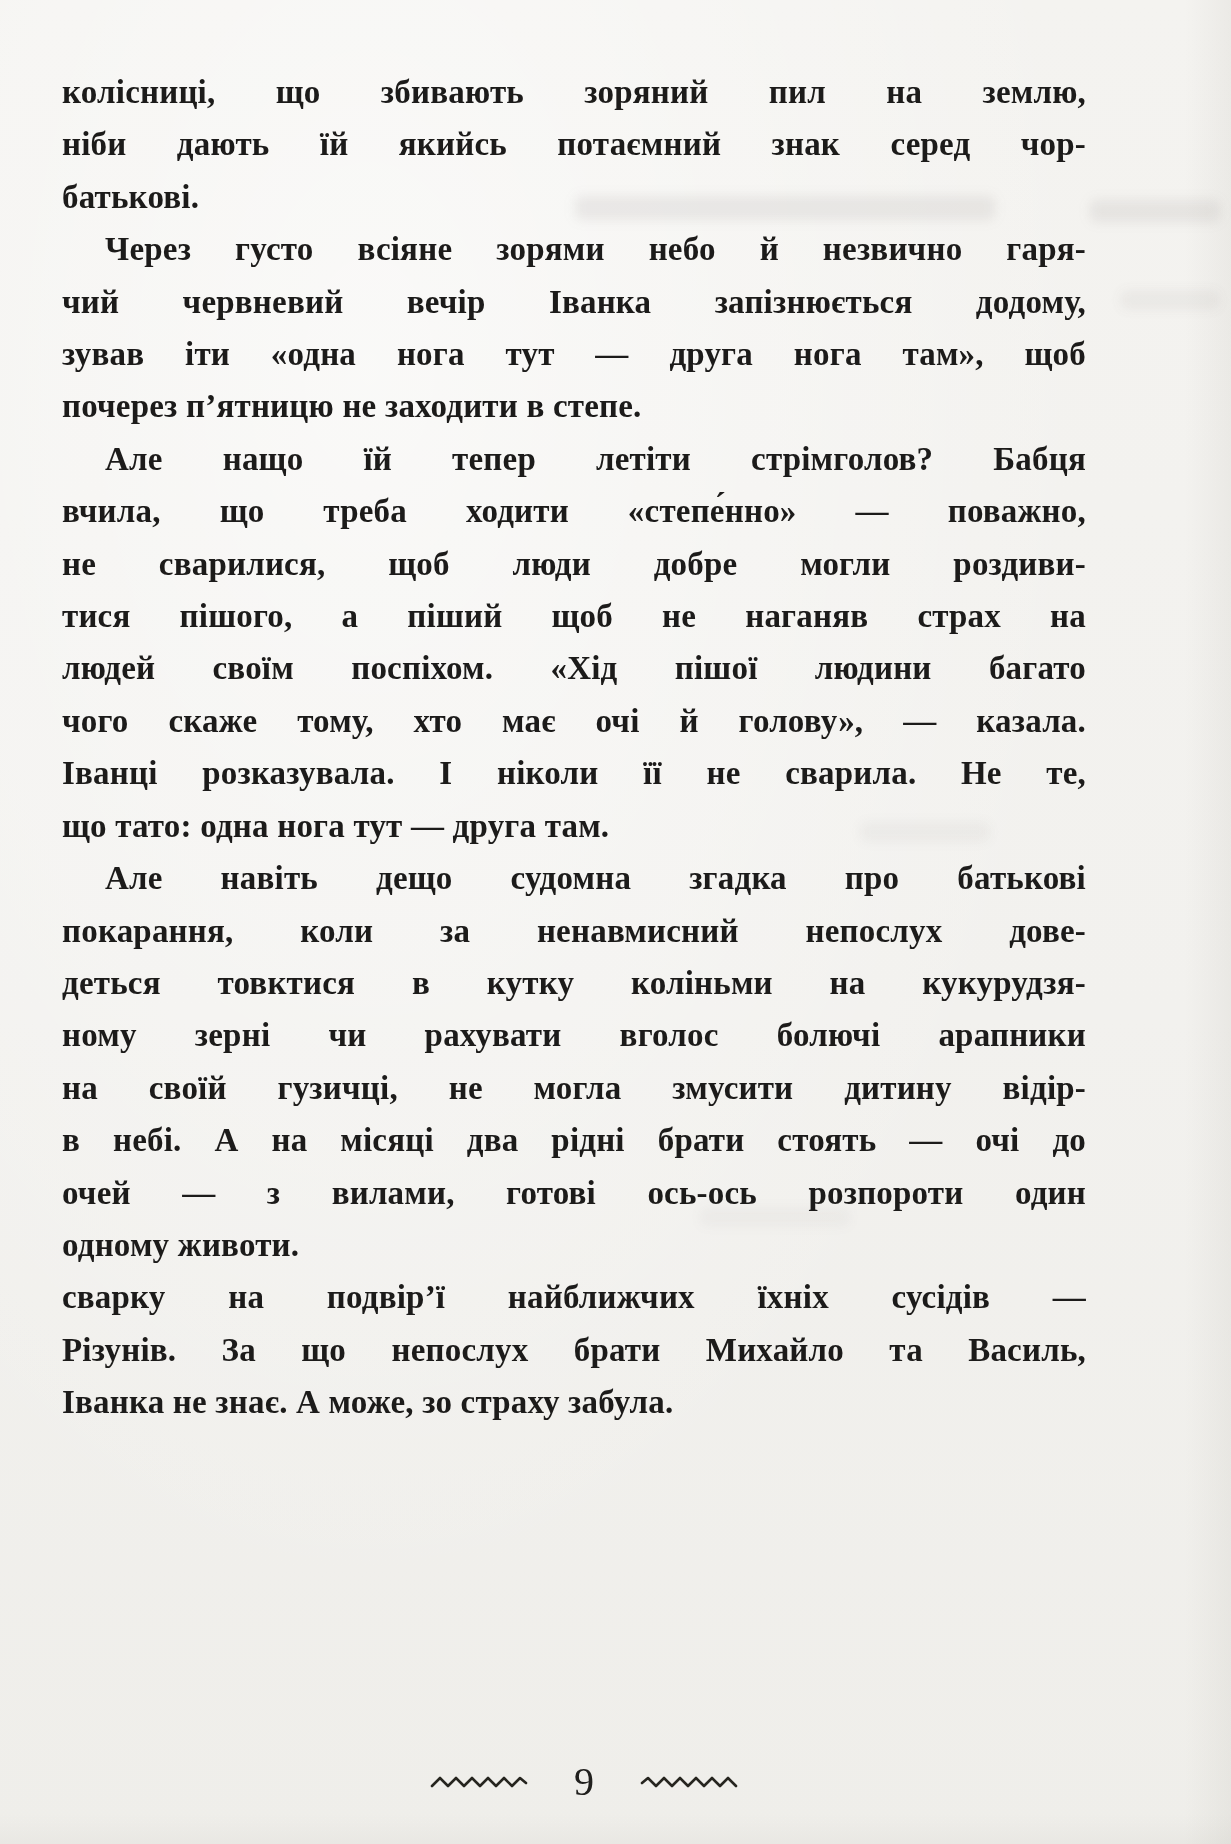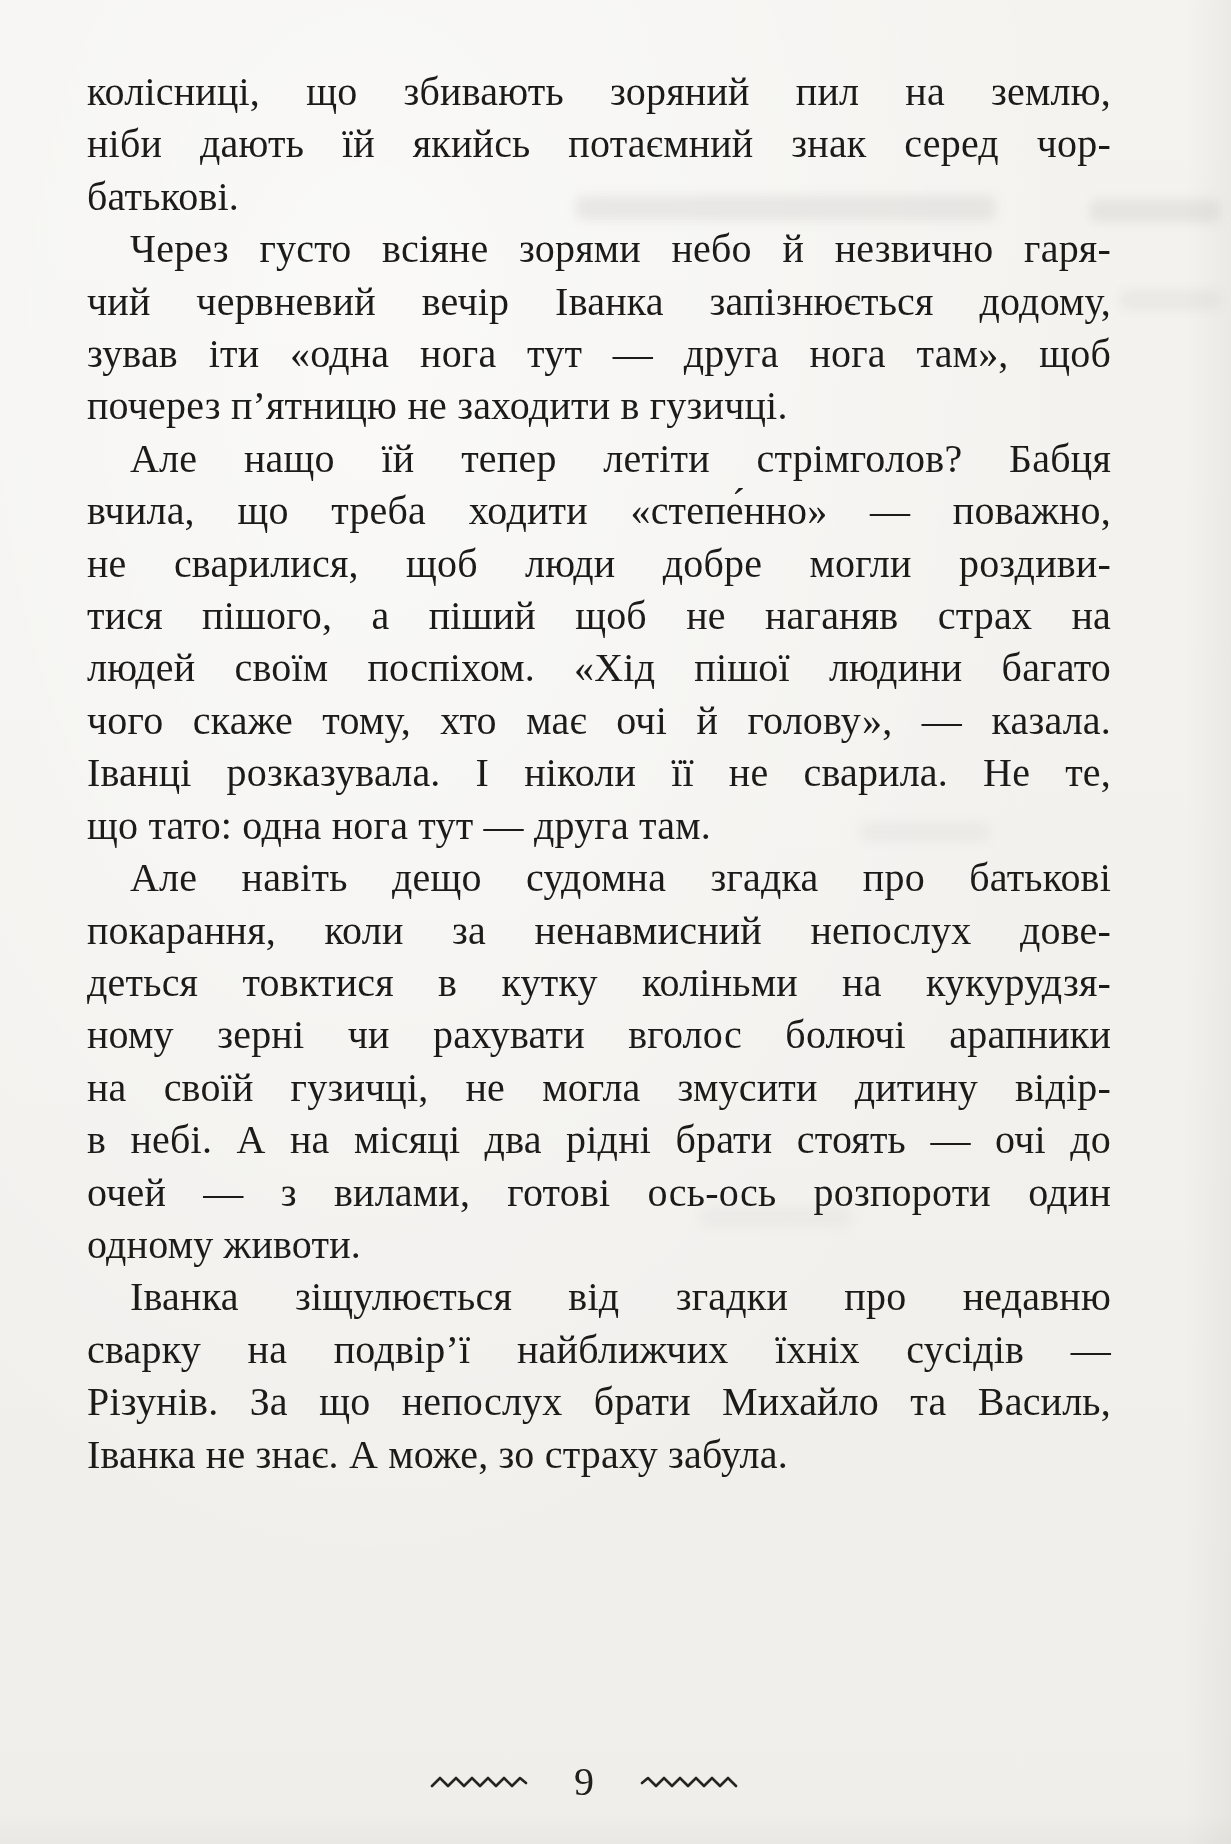--- a/index.html
+++ b/index.html
@@ -45,27 +45,28 @@
     pointer-events: none;
   }
   .st1 { left: 575px; top: 196px; width: 420px; height: 24px; }
   .st2 { left: 1090px; top: 200px; width: 130px; height: 22px; }
   .st3 { left: 1120px; top: 290px; width: 100px; height: 20px; opacity: .7; }
   .st4 { left: 860px; top: 822px; width: 130px; height: 20px; opacity: .6; }
   .st5 { left: 700px; top: 1208px; width: 150px; height: 18px; opacity: .5; }
 
   .text-block {
     position: absolute;
-    left: 87px;
+    left: 62px;
     top: 66px;
     width: 1024px;
-    font-size: 40px;
+    font-size: 33px;
     line-height: 52.4px;
     color: #1c1b1a;
     letter-spacing: 0.2px;
+    font-weight: bold;
   }
   .paragraph { margin: 0; }
   .line {
     text-align: justify;
     text-align-last: justify;
     white-space: normal;
     overflow: visible;
   }
   .line.last {
     text-align-last: left;
@@ -106,21 +107,21 @@
   <div class="text-block">
       <div class="paragraph">
         <div class="line">колісниці, що збивають зоряний пил на землю,</div>
         <div class="line">ніби дають їй якийсь потаємний знак серед чор-</div>
         <div class="line last">батькові.</div>
       </div>
       <div class="paragraph">
         <div class="line indent">Через густо всіяне зорями небо й незвично гаря-</div>
         <div class="line">чий червневий вечір Іванка запізнюється додому,</div>
         <div class="line">зував іти «одна нога тут — друга нога там», щоб</div>
-        <div class="line last">почерез п’ятницю не заходити в гузичці.</div>
+        <div class="line last">почерез п’ятницю не заходити в степе.</div>
       </div>
       <div class="paragraph">
         <div class="line indent">Але нащо їй тепер летіти стрімголов? Бабця</div>
         <div class="line">вчила, що треба ходити «степе́нно» — поважно,</div>
         <div class="line">не сварилися, щоб люди добре могли роздиви-</div>
         <div class="line">тися пішого, а піший щоб не наганяв страх на</div>
         <div class="line">людей своїм поспіхом. «Хід пішої людини багато</div>
         <div class="line">чого скаже тому, хто має очі й голову», — казала.</div>
         <div class="line">Іванці розказувала. І ніколи її не сварила. Не те,</div>
         <div class="line last">що тато: одна нога тут — друга там.</div>
@@ -129,21 +130,20 @@
         <div class="line indent">Але навіть дещо судомна згадка про батькові</div>
         <div class="line">покарання, коли за ненавмисний непослух дове-</div>
         <div class="line">деться товктися в кутку коліньми на кукурудзя-</div>
         <div class="line">ному зерні чи рахувати вголос болючі арапники</div>
         <div class="line">на своїй гузичці, не могла змусити дитину відір-</div>
         <div class="line">в небі. А на місяці два рідні брати стоять — очі до</div>
         <div class="line">очей — з вилами, готові ось-ось розпороти один</div>
         <div class="line last">одному животи.</div>
       </div>
       <div class="paragraph">
-        <div class="line indent">Іванка зіщулюється від згадки про недавню</div>
         <div class="line">сварку на подвір’ї найближчих їхніх сусідів —</div>
         <div class="line">Різунів. За що непослух брати Михайло та Василь,</div>
         <div class="line last">Іванка не знає. А може, зо страху забула.</div>
       </div>
     </div>
 
   <div class="footer">
     <svg class="zigzag" width="98" height="16" viewBox="0 0 98 16" aria-hidden="true">
       <polyline points="2,12 10,4 18,12 26,4 34,12 42,4 50,12 58,4 66,12 74,4 82,12 90,4 96,9" fill="none" stroke="#26251f" stroke-width="2.6" stroke-linecap="round" stroke-linejoin="round"></polyline>
     </svg>

